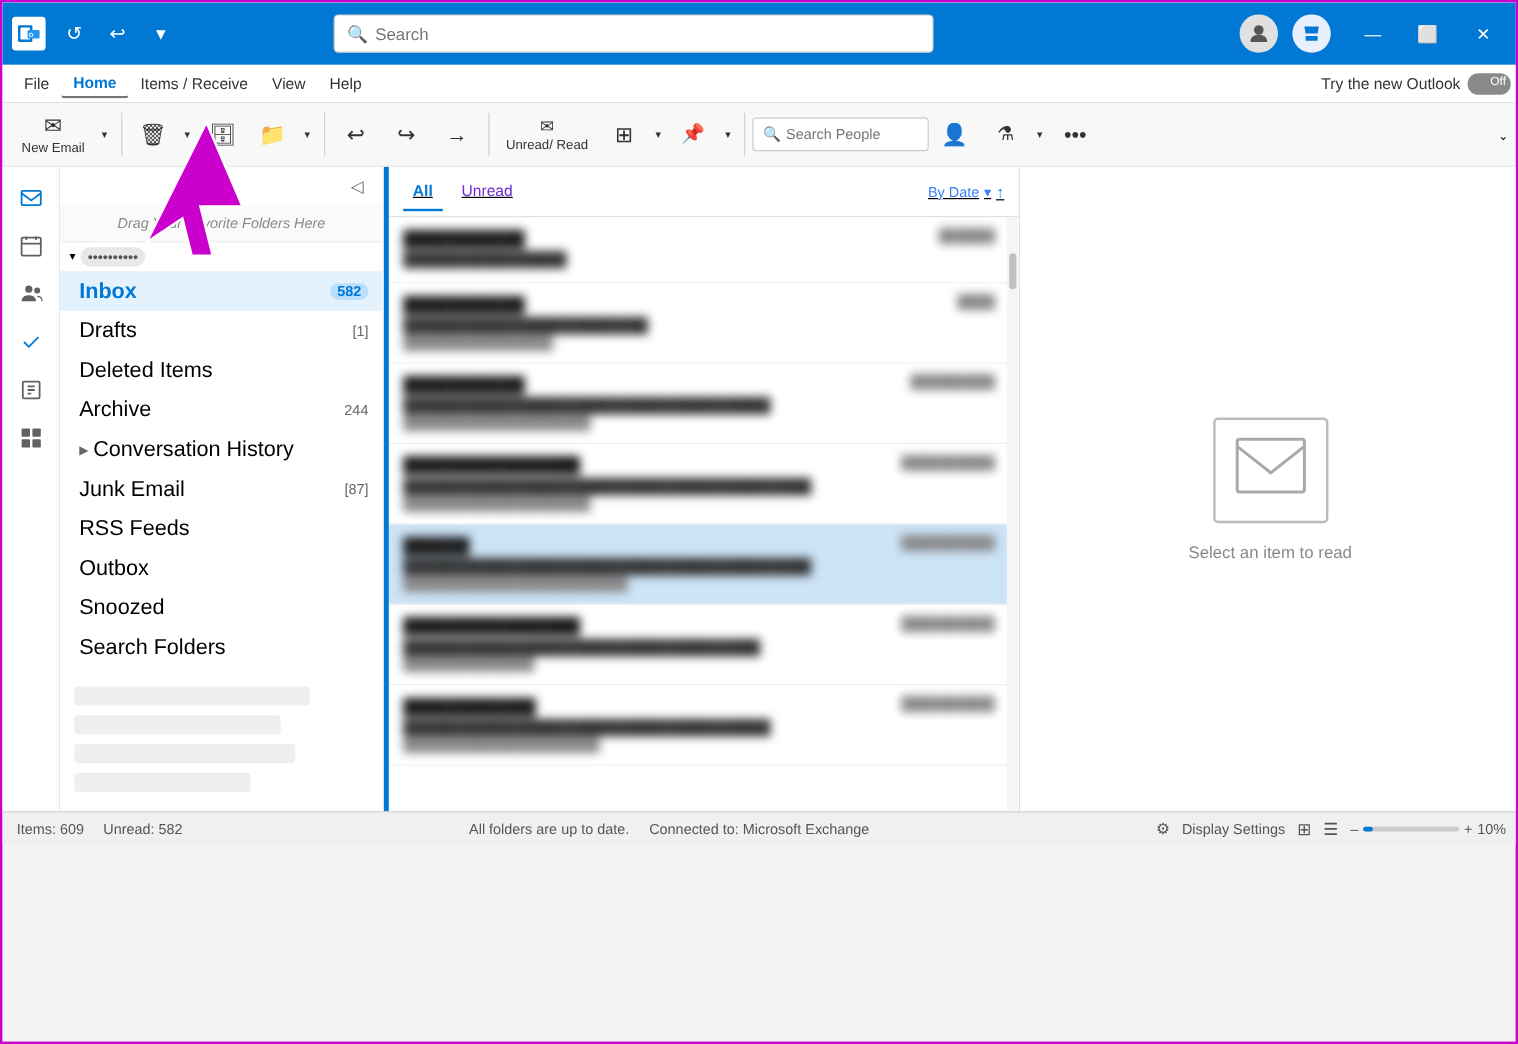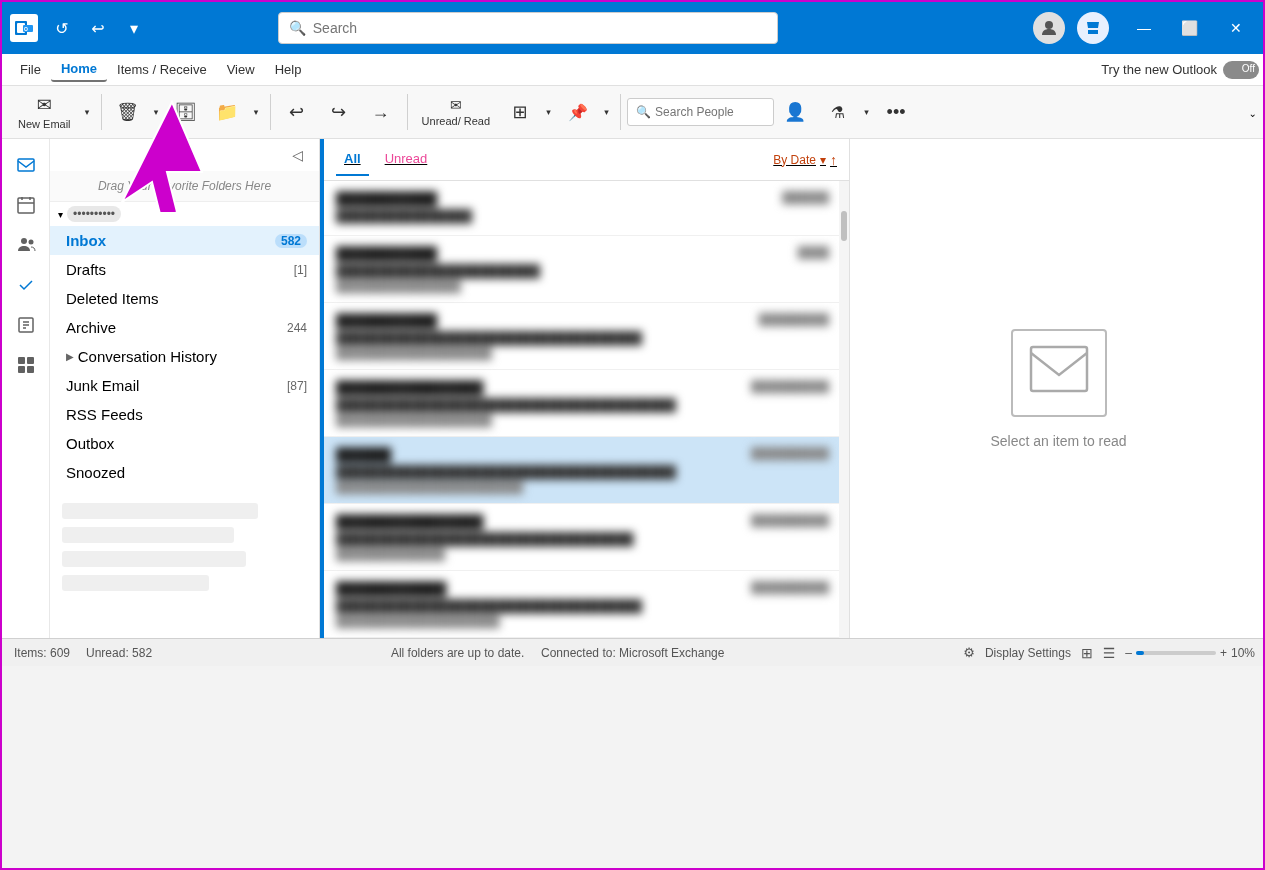--- a/index.html
+++ b/index.html
@@ -47,33 +47,33 @@
 
     
     .sidebar { width: 270px; background: white; border-right: 1px solid #e0e0e0; display: flex; flex-direction: column; overflow-y: auto; }
     .sidebar-collapse-btn { align-self: flex-end; padding: 4px 8px; cursor: pointer; font-size: 14px; color: #666; }
     .drag-hint { padding: 8px 12px; color: #888; font-size: 12px; font-style: italic; text-align: center; background: #fafafa; border-bottom: 1px solid #eee; }
     .folder-account { padding: 4px 8px; display: flex; align-items: center; gap: 4px; cursor: pointer; }
     .folder-account-name { font-size: 12px; color: #555; background: #e8e8e8; border-radius: 8px; padding: 1px 6px; }
     .folder-item { display: flex; align-items: center; padding: 6px 12px 6px 16px; cursor: pointer; border-radius: 0; }
     .folder-item.selected { background: #e3f2fd; font-weight: 600; color: #0078d4; }
     .folder-item.selected .folder-count { color: #0078d4; background: #bbdefb; }
-    .folder-name { flex: 1; font-size: 15px; }
+    .folder-name { flex: 1; font-size: 18px; }
     .folder-count { font-size: 12px; color: #0078d4; background: #e3f2fd; border-radius: 10px; padding: 0 6px; }
     .folder-count-gray { font-size: 12px; color: #666; }
     .folder-expand { margin-right: 4px; font-size: 10px; color: #666; }
     .sidebar-section-blurred { padding: 8px 12px; }
     .blurred-item { height: 16px; background: #e0e0e0; border-radius: 3px; margin: 8px 0; opacity: 0.5; }
 
     
     .email-list-panel { width: 530px; display: flex; flex-direction: column; border-right: 1px solid #e0e0e0; background: white; }
     .email-list-tabs { display: flex; align-items: center; padding: 0 12px; border-bottom: 1px solid #e0e0e0; height: 42px; text-decoration: underline; }
-    .email-tab { padding: 8px 8px; cursor: pointer; font-size: 13px; color: #ec4899; border-bottom: 2px solid transparent; margin-right: 8px; }
+    .email-tab { padding: 8px 8px; cursor: pointer; font-size: 13px; color: #6d28d9; border-bottom: 2px solid transparent; margin-right: 8px; }
     .email-tab.active { color: #0078d4; border-bottom: 2px solid #0078d4; font-weight: 600; }
-    .sort-controls { margin-left: auto; display: flex; align-items: center; gap: 4px; font-size: 12px; color: #c2410c; cursor: pointer; }
+    .sort-controls { margin-left: auto; display: flex; align-items: center; gap: 4px; font-size: 12px; color: #3b82f6; cursor: pointer; }
     .sort-arrow { font-size: 14px; cursor: pointer; }
     .email-item { padding: 10px 12px; border-bottom: 1px solid #f0f0f0; cursor: pointer; position: relative; }
     .email-item.selected { background: #cce4f7; }
     .email-sender { font-size: 13px; font-weight: 600; margin-bottom: 3px; color: #1a1a1a; }
     .email-subject { font-size: 12px; color: #333; margin-bottom: 2px; }
     .email-preview { font-size: 11px; color: #888; }
     .email-time { position: absolute; right: 10px; top: 10px; font-size: 11px; color: #888; }
 
     
     .reading-pane { flex: 1; display: flex; flex-direction: column; align-items: center; justify-content: center; background: white; color: #888; gap: 16px; }
@@ -319,20 +319,23 @@
       <span class="folder-count-gray">[87]</span>
     </div>
     <div class="folder-item">
       <span class="folder-name">RSS Feeds</span>
     </div>
     <div class="folder-item">
       <span class="folder-name">Outbox</span>
     </div>
     <div class="folder-item">
       <span class="folder-name">Snoozed</span>
+    </div>
+    <div class="folder-item">
+      <span class="folder-name">Search Folders</span>
     </div>
 
     <div class="sidebar-section-blurred">
       <div class="blurred-item" style="width:80%;"></div>
       <div class="blurred-item" style="width:70%;"></div>
       <div class="blurred-item" style="width:75%;"></div>
       <div class="blurred-item" style="width:60%;"></div>
     </div>
   </div>
 

